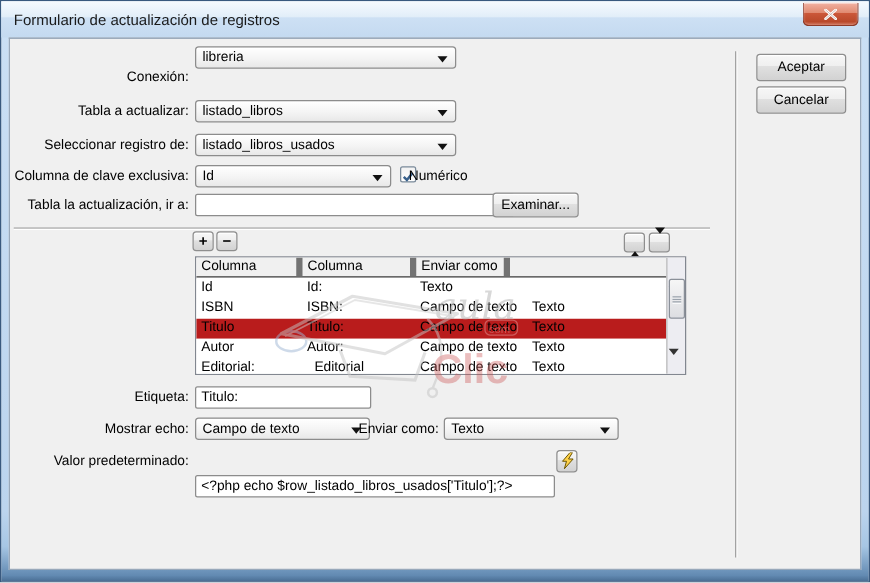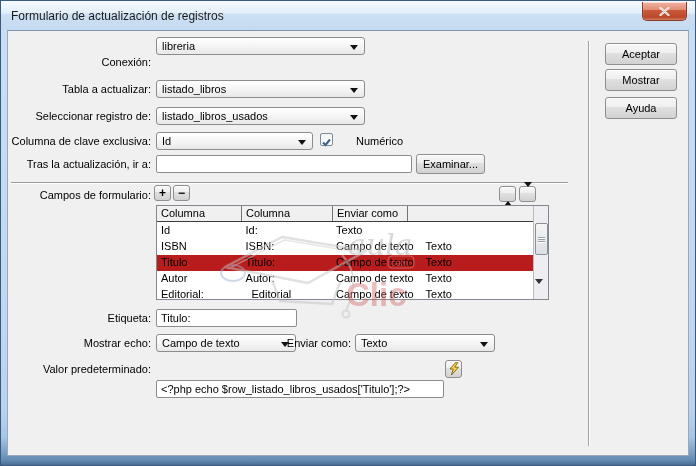--- a/index.html
+++ b/index.html
@@ -65,21 +65,21 @@
 
   .tri-up { width:0;height:0;border-left:4px solid transparent;border-right:4px solid transparent;border-bottom:5px solid #111; margin:5px auto 0; }
   .tri-down { width:0;height:0;border-left:4px solid transparent;border-right:4px solid transparent;border-top:5px solid #111; margin:6px auto 0; }
 
   
   .ftable {
     position:absolute; left:148px; top:174px; width:393px; height:95px;
     border:1px solid #828790; background:#fff; overflow:hidden;
   }
   .thead { display:flex; height:16px; background:#F0F0F0; border-bottom:1px solid #3C3C3C; }
-  .hcell { font-size:11px; padding:1px 0 0 4px; border-right:1px solid #737373; overflow:hidden; white-space:nowrap; }
+  .hcell { font-size:11px; padding:1px 0 0 4px; border-right:5px solid #737373; overflow:hidden; white-space:nowrap; }
   .trow { display:flex; height:16px; background:#fff; }
   .trow.selected { background:#b91c1c; }
   .tcell { font-size:11px; padding:1px 0 0 4px; overflow:hidden; white-space:nowrap; }
   .c0{width:85px}.c1{width:91px}.c2{width:90px}.c3{width:75px}.c4{width:37px; border-right:none;}
   .tbody-wrap { position:absolute; left:0; top:17px; right:15px; bottom:0; }
   .vscroll {
     position:absolute; top:0; right:0; width:15px; height:100%;
     background:#EDEDF2; border-left:1px solid #B9B9B9;
   }
   .sb-btn { position:absolute; left:1px; width:13px; height:14px; cursor:pointer; }
@@ -134,29 +134,28 @@
     <div class="lbl" style="top:104px">Columna de clave exclusiva:</div>
     <div class="combo" style="left:148px;top:101px;width:157px">
       <span>Id</span>
       <span class="arrow-down"></span>
     </div>
     <div class="checkbox" style="left:312px;top:102px">
       <svg width="11" height="11" viewBox="0 0 11 11">
         <path d="M2 5.5 L4.5 8 L9 2.5" fill="none" stroke="#39618C" stroke-width="2"></path>
       </svg>
     </div>
-    <div class="lbl" style="left:348px;top:104px;width:auto;text-align:left">Numérico</div>
-
-    <div class="lbl" style="top:127px">Tras la actualización, ir a:</div>
+    <div class="lbl" style="left:319px;top:104px;width:auto;text-align:left">Numérico</div>
+
+    <div class="lbl" style="top:127px">Tabla la actualización, ir a:</div>
     <input class="tinput" style="left: 148px; top: 124px; width: 256px;" value="">
-    <button class="btn" style="left:408px;top:123px;width:69px;height:20px">Examinar...</button>
+    <button class="btn" style="left:386px;top:123px;width:69px;height:20px">Examinar...</button>
 
     <div class="hsep" style="top:151px"></div>
 
-    <div class="lbl" style="top:158px">Campos de formulario:</div>
     <button class="btn sq-btn" style="left:146px;top:154px">+</button>
     <button class="btn sq-btn" style="left:165px;top:154px">−</button>
     <button class="btn sq-btn" style="left:491px;top:155px"><span class="tri-up"></span></button>
     <button class="btn sq-btn" style="left:511px;top:155px"><span class="tri-down"></span></button>
 
     <div class="ftable">
       <div class="thead">
         <div class="hcell c0">Columna</div>
         <div class="hcell c1">Columna</div>
         <div class="hcell c3">Enviar como</div>
@@ -238,16 +237,15 @@
     <div class="lbl" style="top:332px">Valor predeterminado:</div>
     <input class="tinput" style="left: 148px; top: 349px; width: 288px;" value="&lt;?php echo $row_listado_libros_usados['Titulo'];?&gt;">
     <button class="btn lightning-btn" style="left:437px;top:329px">
       <svg width="12" height="14" viewBox="0 0 12 14">
         <polygon points="8,0 2,7 5.2,7 3.5,13 10.5,5.2 6.8,5.2 10,0" fill="#FFD24A" stroke="#6B5500" stroke-width="0.8"></polygon>
       </svg>
     </button>
 
     <div class="vsep" style="left:580px;top:10px;height:405px"></div>
     <button class="btn" style="left:597px;top:12px;width:72px;height:22px">Aceptar</button>
-    <button class="btn" style="left:597px;top:38px;width:72px;height:22px">Mostrar</button>
-    <button class="btn" style="left:597px;top:66px;width:72px;height:22px">Ayuda</button>
+    <button class="btn" style="left:597px;top:38px;width:72px;height:22px">Cancelar</button>
   </div>
 </div>
 
 </body></html>

